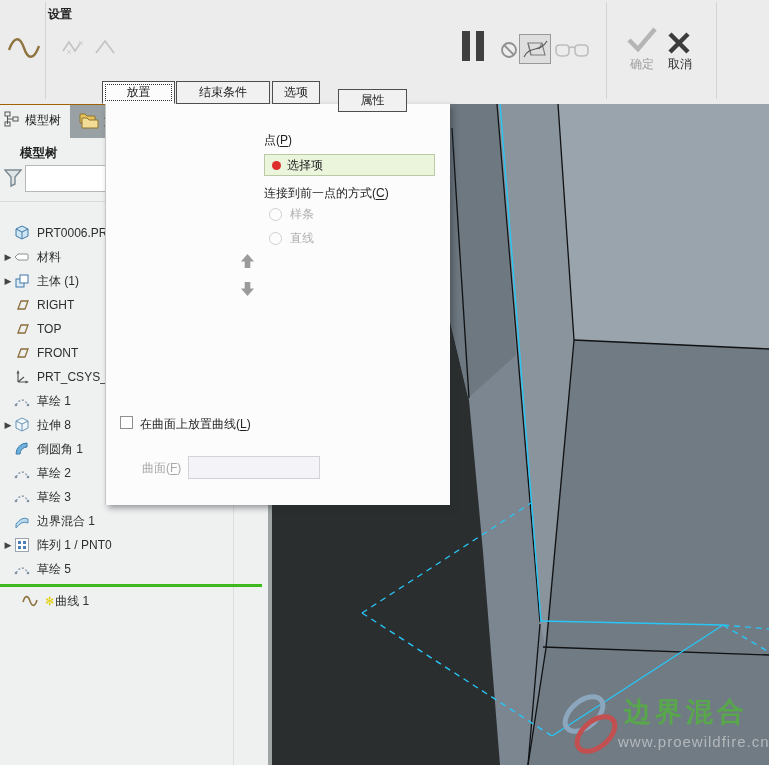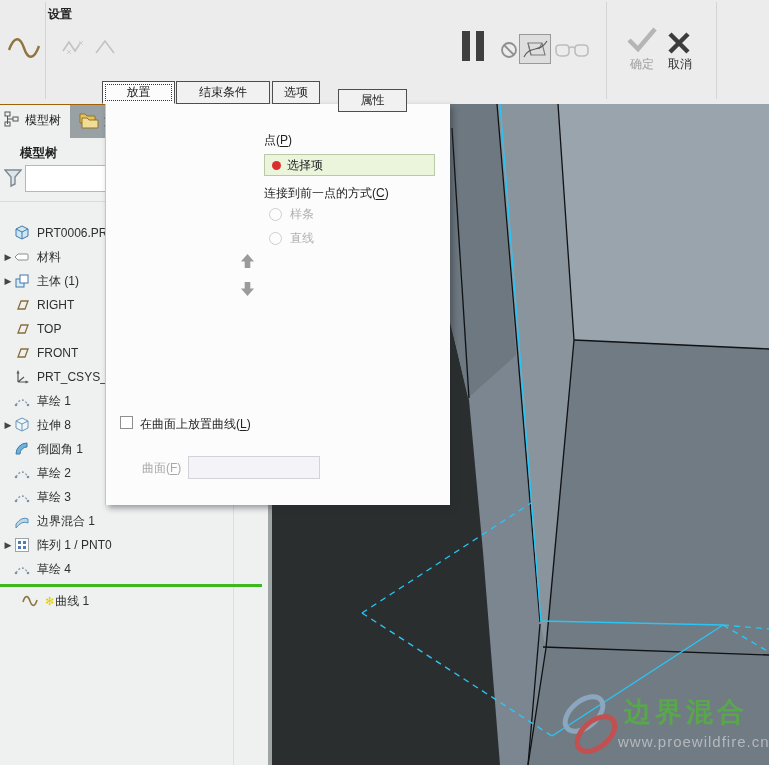--- a/index.html
+++ b/index.html
@@ -275,21 +275,21 @@
             </svg></span>
           <span>阵列 1 / PNT0</span>
         </div>
         <div class="trow">
           <span class="arr"></span>
           <span class="ticon"><svg width="16" height="16" viewBox="0 0 16 16">
               <path d="M2 12 Q8 2 14 12" fill="none" stroke="#7d93a8" stroke-dasharray="2 2" stroke-width="1.3"></path>
               <circle cx="2" cy="12" r="1.3" fill="#7d93a8"></circle>
               <circle cx="14" cy="12" r="1.3" fill="#7d93a8"></circle>
             </svg></span>
-          <span>草绘 4</span>
+          <span>草绘 5</span>
         </div>
         <div class="insert-line"></div>
         <div class="trow curve-row">
           <span class="arr"></span>
           <span class="ticon"><svg width="16" height="16" viewBox="0 0 16 16">
               <path d="M1 9 C3 2 6 2 8 8 C10 14 13 14 15 7" fill="none" stroke="#8f7540" stroke-width="1.6"></path>
             </svg></span>
           <span class="pending-star">✻</span>
           <span>曲线 1</span>
         </div>

